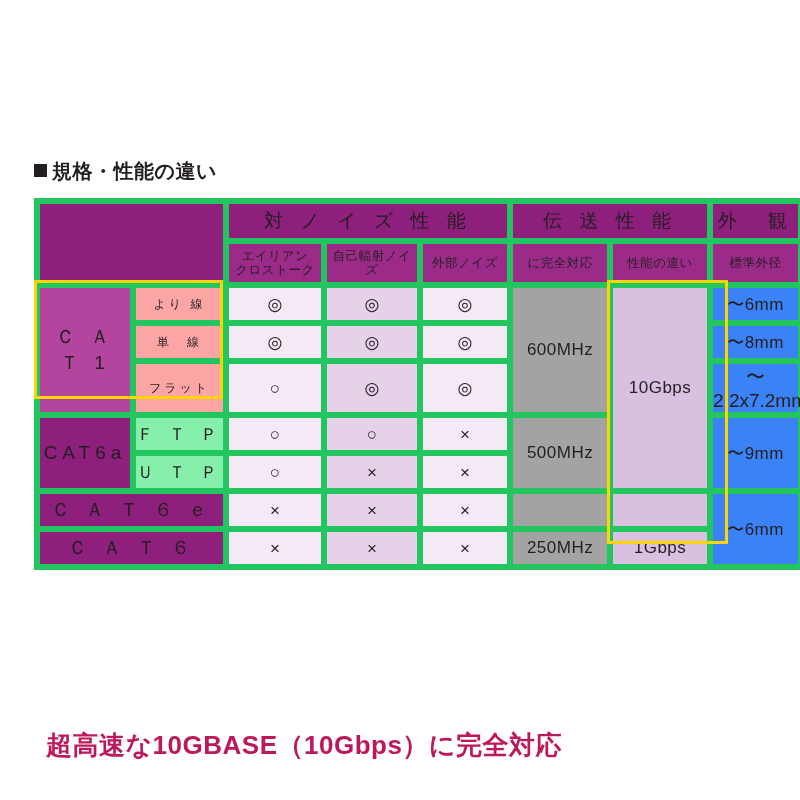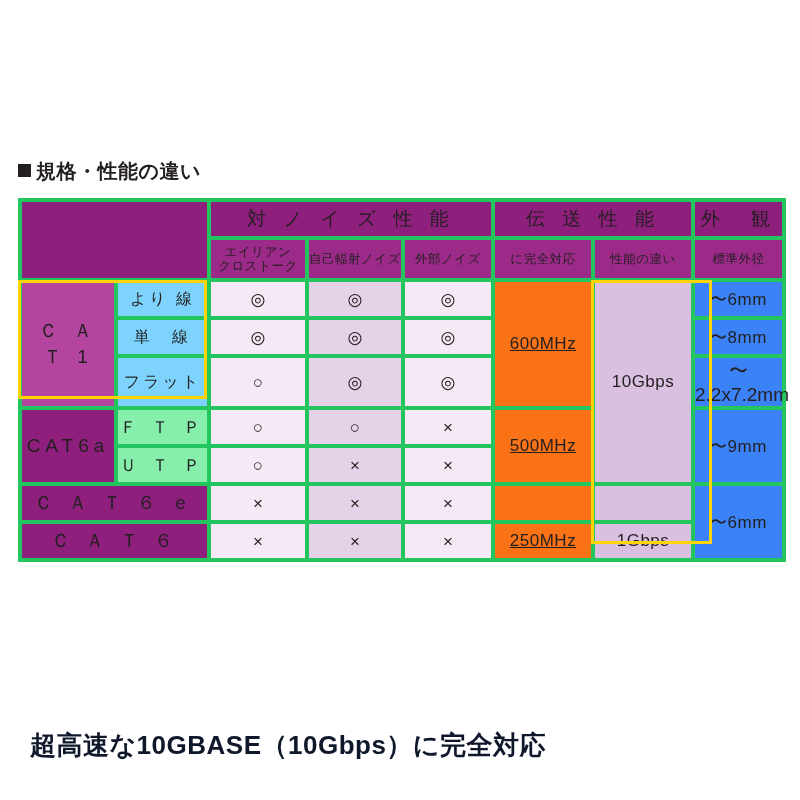--- a/index.html
+++ b/index.html
@@ -11,21 +11,21 @@
     width: 800px;
     height: 800px;
     font-family: "Liberation Sans", sans-serif;
     color: #231f20;
     position: relative;
     overflow: hidden;
   }
 
   .page {
     position: absolute;
-    left: 0; top: 0;
+    left: 16px; top: 0;
     width: 648px; height: 800px; padding-left: 44px;
   }
 
   
   .heading {
     position: absolute;
     left: 18px;
     top: 158px;
     font-size: 20px;
     font-weight: bold;
@@ -49,21 +49,21 @@
     top: 198px;
     width: 764px;
   }
   table.spec {
     border-collapse: collapse;
     table-layout: fixed;
     width: 764px;
     font-size: 15px;
   }
   table.spec td, table.spec th {
-    border: 4px solid #22c55e;
+    border: 6px solid #22c55e;
     text-align: center;
     vertical-align: middle;
     padding: 0;
     font-weight: normal;
     color: #231f20;
   }
 
   
   .hdr-main {
     background: #8e1f7c;
@@ -92,37 +92,37 @@
     letter-spacing: 5px;
     width: 96px;
   }
   .cat-label-dark {
     background: #8e1f7c;
     color: #ffffff;
     font-size: 19px;
     letter-spacing: 5px;
   }
   .sub-label {
-    background: #7dd3fc;
-    color: #ffffff;
-    font-size: 16px;
+    background: #fca5a5;
+    color: #ffffff;
+    font-size: 12px;
     letter-spacing: 3px;
     width: 96px;
   }
   .sub-label-dark {
     background: #86efac;
     color: #ffffff;
     font-size: 17px;
     letter-spacing: 5px;
   }
 
   
   .c-light  { background: #f4e9f4; }
   .c-mid    { background: #e6d2e8; }
-  .c-lav    { background: #f97316; text-decoration: underline; }
+  .c-lav    { background: #a3a3a3; }
   .c-deep   { background: #d9c0e0; }
   .c-white  { background: #3b82f6; }
 
   .row-h { height: 38px; }
 
   .mark {
     font-size: 17px;
     line-height: 1;
   }
   .val {
@@ -155,21 +155,21 @@
   }
 
   
   .footer {
     position: absolute;
     left: 30px;
     top: 728px;
     font-size: 26px;
     font-weight: bold;
     letter-spacing: 0.5px;
-    color: #0f172a;
+    color: #be185d;
     white-space: nowrap;
   }
 </style>
 </head>
 <body>
 
 <div class="page">
 
   <div class="heading">
     <span class="sq"></span><span>規格・性能の違い</span>

